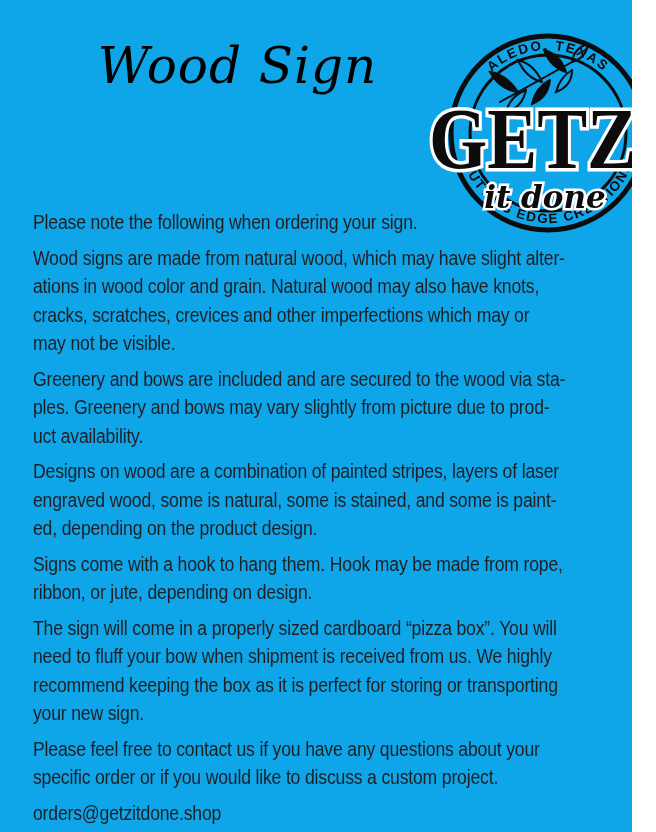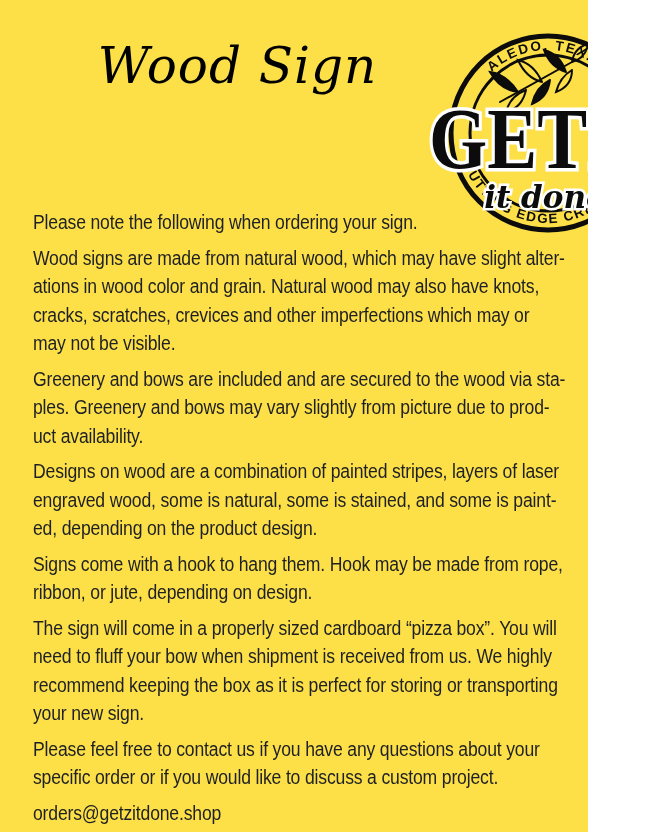--- a/index.html
+++ b/index.html
@@ -1,22 +1,23 @@
 <!DOCTYPE html>
 <html><head>
 <meta charset="utf-8">
 <style>
   html, body { margin: 0; padding: 0; background: #ffffff; }
   .page {
     position: relative;
     width: 588px;
     height: 832px;
-    background: #fde047;
+    background: #0ea5e9;
     overflow: hidden;
     font-family: "Liberation Sans", sans-serif;
+    padding-left: 44px;
   }
 
   
   .title {
     position: absolute;
     left: 5px;
     top: 24px;
     width: 465px;
     text-align: center;
     font-family: "DejaVu Serif", serif;

